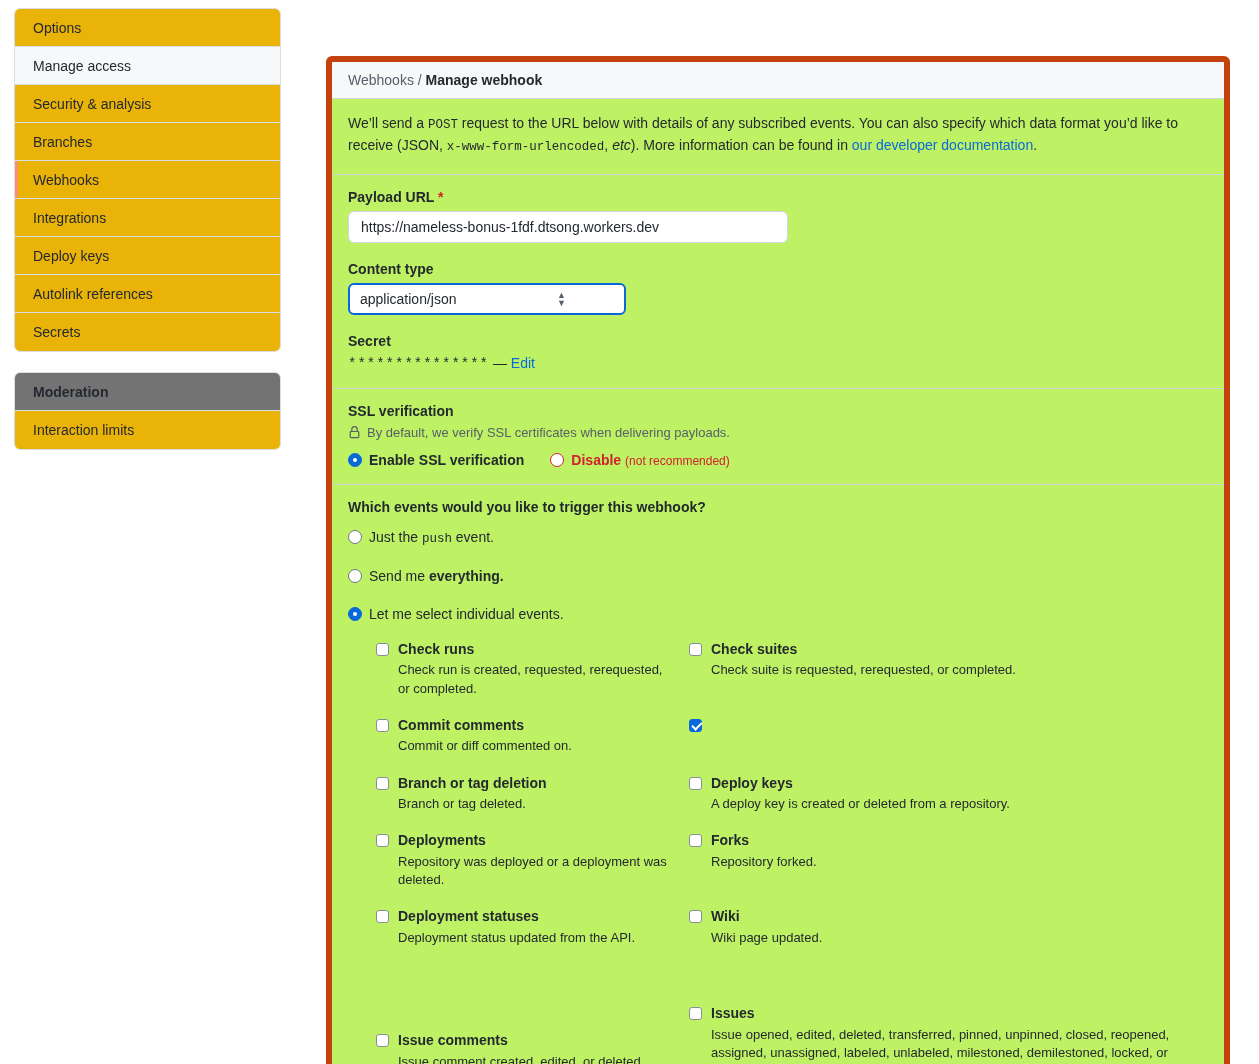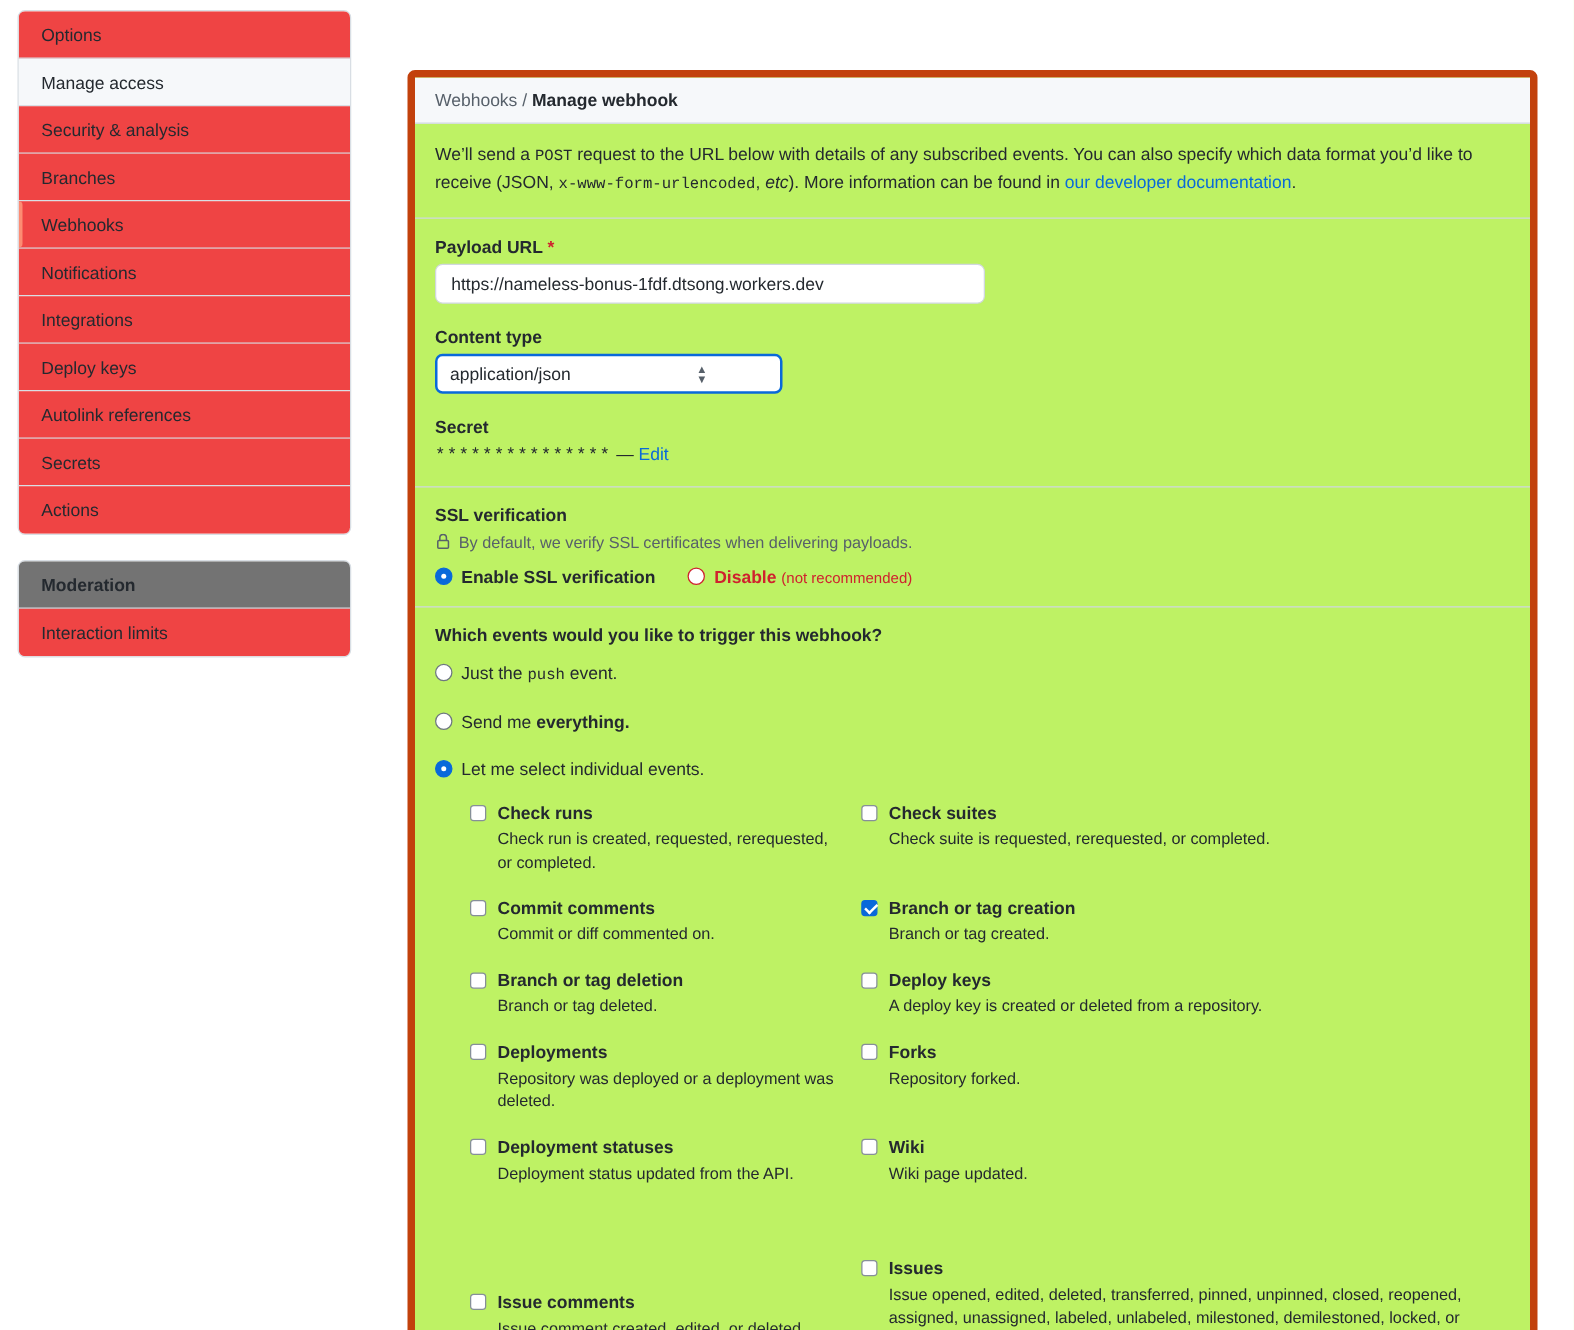--- a/index.html
+++ b/index.html
@@ -27,21 +27,21 @@
     background: #fff;
   }
   .nav-item {
     position: relative;
     height: 38px;
     line-height: 38px;
     padding: 0 12px 0 18px;
     font-size: 14px;
     color: #24292f;
     border-bottom: 1px solid #d8dee4;
-    background: #ef4444;
+    background: #eab308;
     cursor: pointer;
     white-space: nowrap;
     overflow: hidden;
     text-overflow: ellipsis;
   }
   .nav-item:last-child { border-bottom: none; }
   .nav-item.selected { background: #f6f8fa; font-weight: 400; }
   .nav-item.active::before {
     content: "";
     position: absolute;
@@ -252,26 +252,24 @@
 
 <div class="page">
 
   <div class="sidebar">
     <div class="nav-box">
       <div class="nav-item">Options</div>
       <div class="nav-item selected">Manage access</div>
       <div class="nav-item">Security &amp; analysis</div>
       <div class="nav-item">Branches</div>
       <div class="nav-item active">Webhooks</div>
-      <div class="nav-item">Notifications</div>
       <div class="nav-item">Integrations</div>
       <div class="nav-item">Deploy keys</div>
       <div class="nav-item">Autolink references</div>
       <div class="nav-item">Secrets</div>
-      <div class="nav-item">Actions</div>
     </div>
 
     <div class="nav-gap"></div>
 
     <div class="nav-box">
       <div class="nav-header">Moderation</div>
       <div class="nav-item">Interaction limits</div>
     </div>
   </div>
 
@@ -380,24 +378,20 @@
           <div class="evt">
             <input class="cb" type="checkbox" id="c2" style="">
             <span class="evt-text">
               <label class="evt-name" for="c2">Commit comments</label>
               <span class="evt-desc">Commit or diff commented on.</span>
             </span>
           </div>
 
           <div class="evt col-right">
             <input class="cb" type="checkbox" id="c3" checked="" style="">
-            <span class="evt-text">
-              <label class="evt-name" for="c3">Branch or tag creation</label>
-              <span class="evt-desc">Branch or tag created.</span>
-            </span>
           </div>
 
           <div class="evt">
             <input class="cb" type="checkbox" id="c4" style="">
             <span class="evt-text">
               <label class="evt-name" for="c4">Branch or tag deletion</label>
               <span class="evt-desc">Branch or tag deleted.</span>
             </span>
           </div>
 

